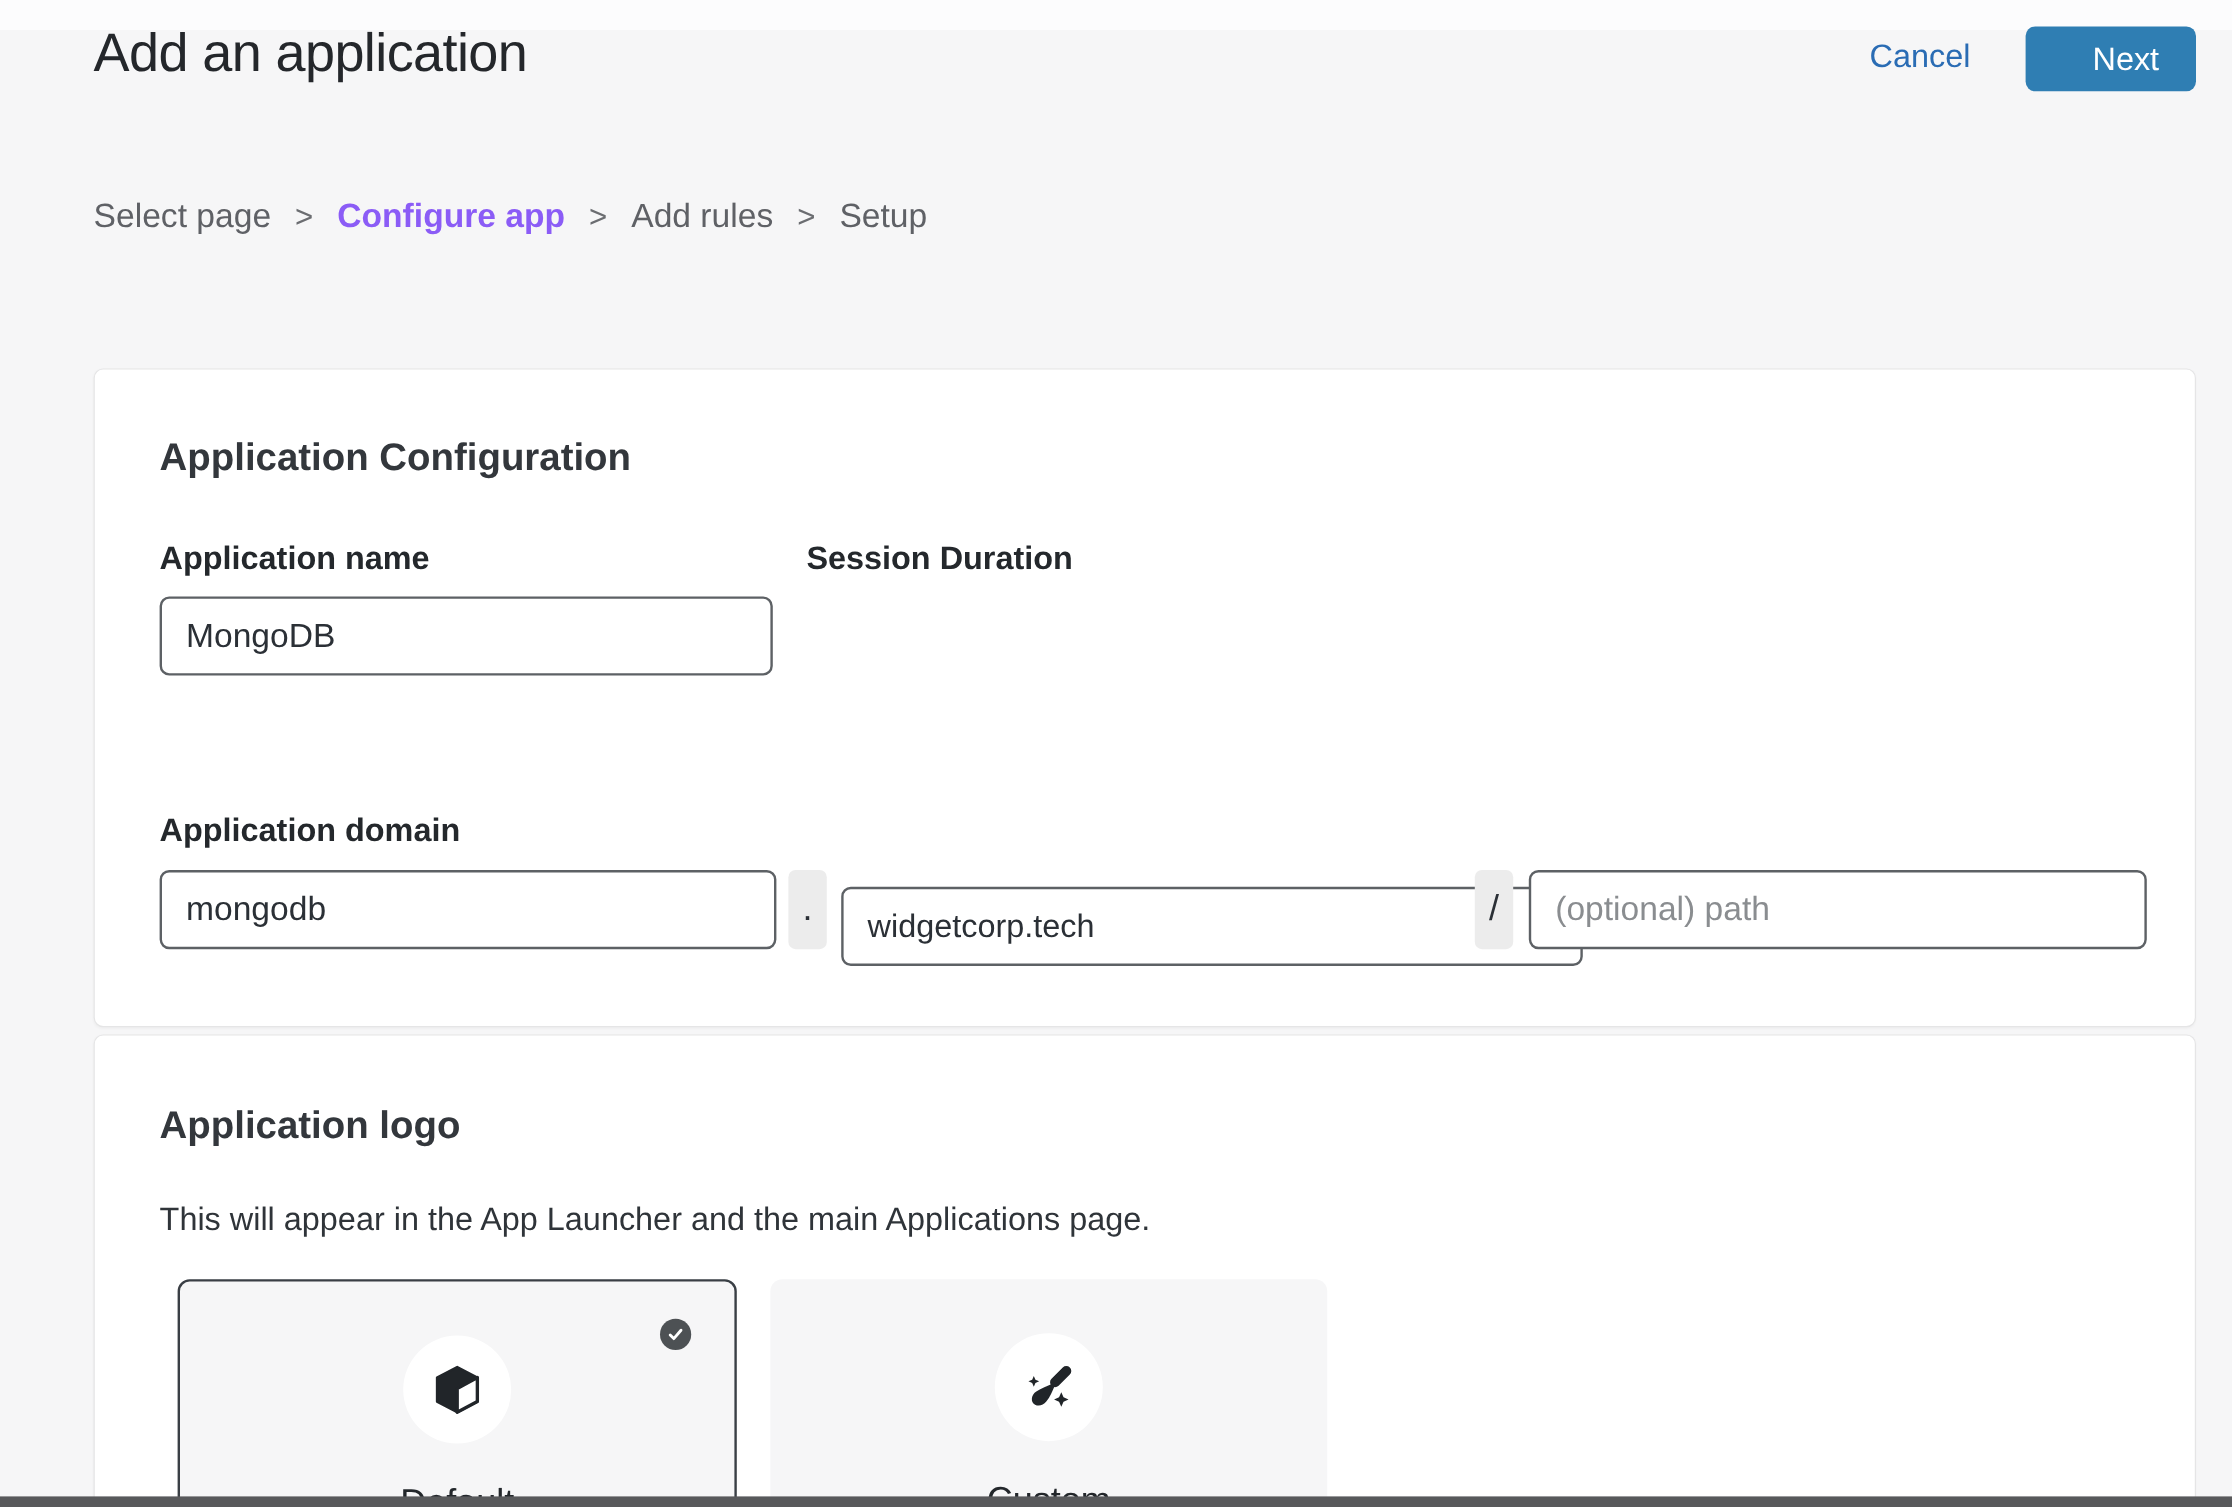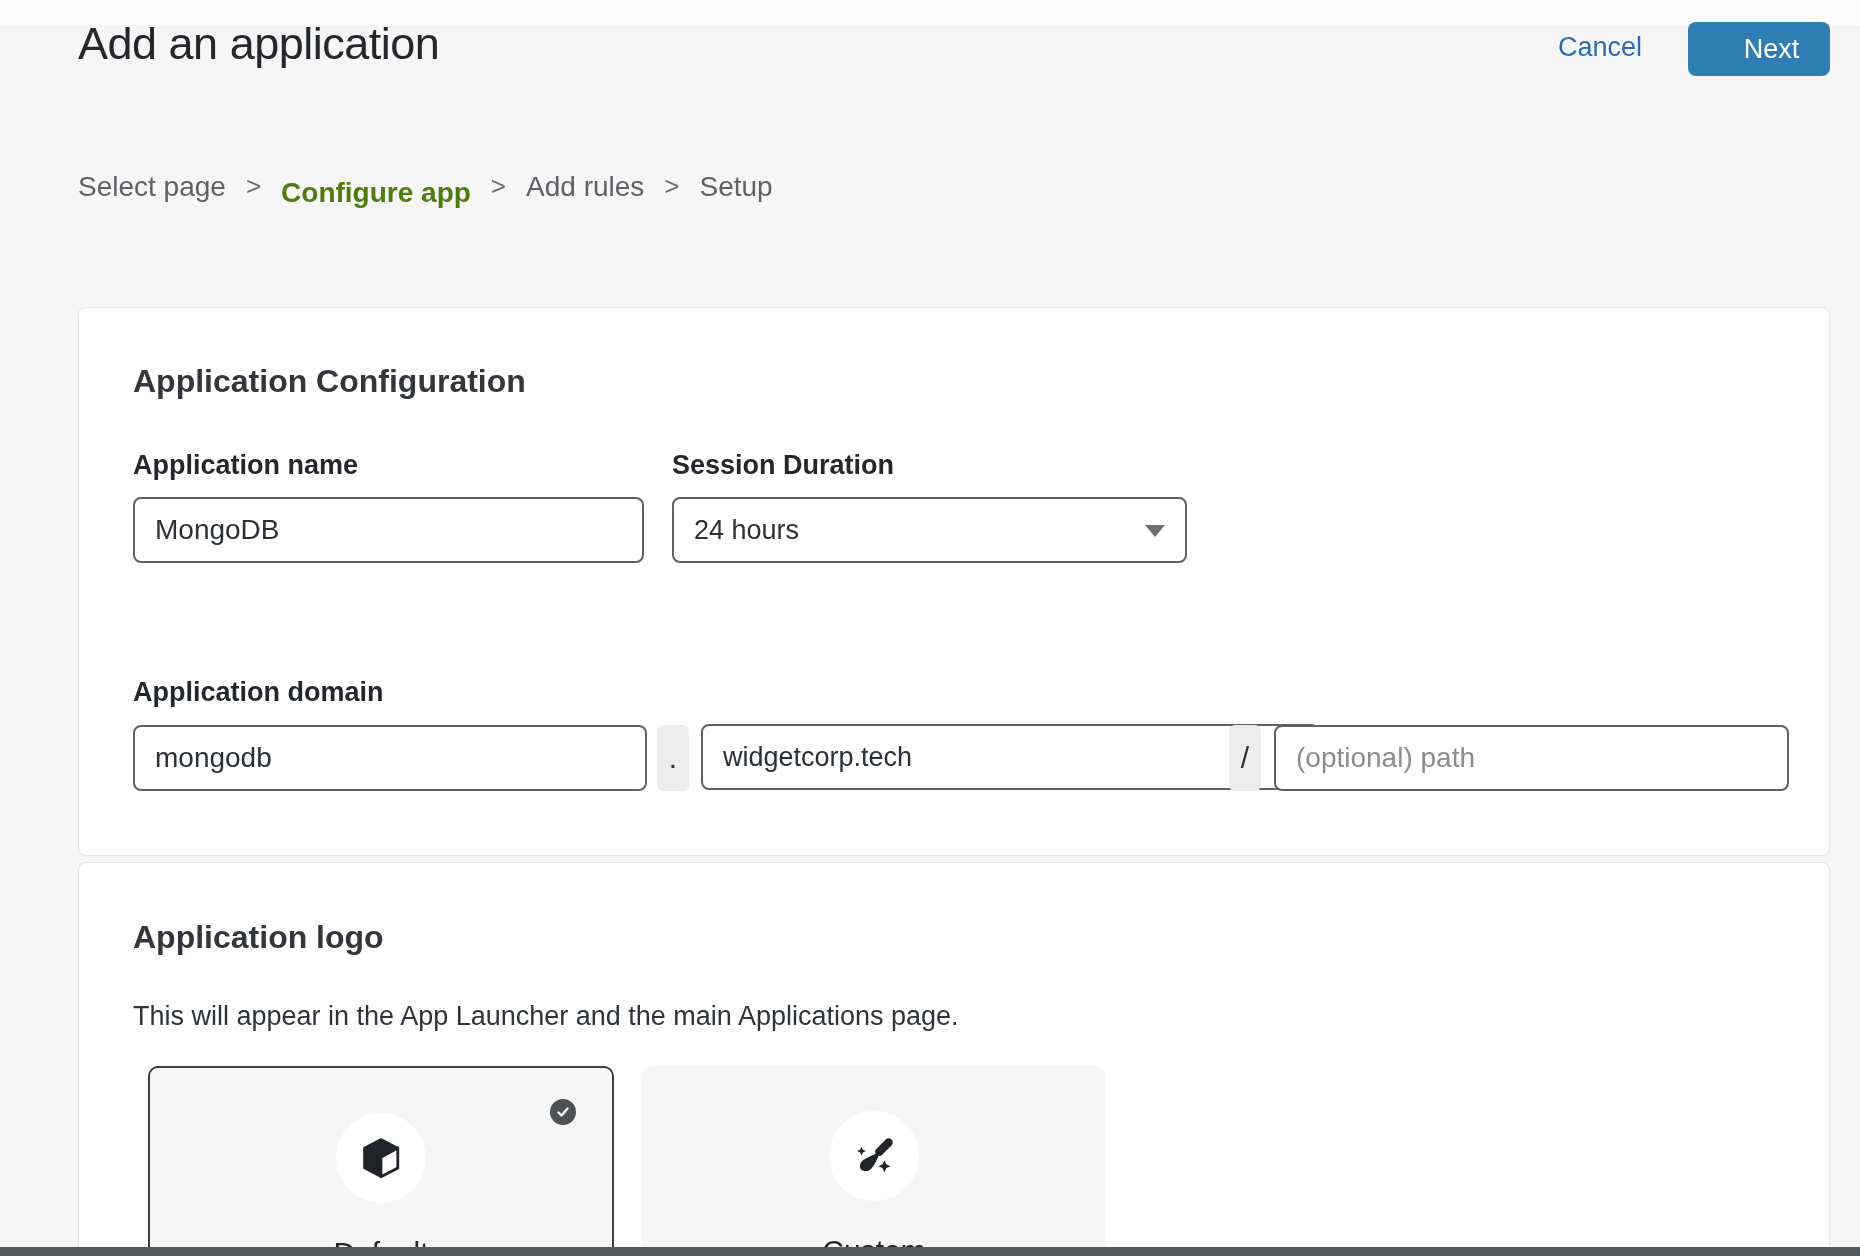--- a/index.html
+++ b/index.html
@@ -28,21 +28,21 @@
     background: #2f7eb3; border: none; border-radius: 8px;
     color: #ffffff; font-size: 27px; font-family: "Liberation Sans", sans-serif;
     cursor: pointer;
     padding-left: 25px;
   }
   .breadcrumb {
     position: absolute; left: 78px; top: 164px;
     display: flex; align-items: center; gap: 20px;
     font-size: 28px; color: #5f6166;
   }
-  .breadcrumb .step.active { font-weight: 700; color: #4d7c0f; margin-top: 13px; }
+  .breadcrumb .step.active { font-weight: 700; color: #8b5cf6; }
   .breadcrumb .sep { color: #6b6d71; font-size: 26px; }
 
   .card {
     position: absolute; left: 78px; width: 1752px;
     background: #ffffff; border: 1px solid #e5e5e6; border-radius: 8px;
     box-shadow: 0 1px 2px rgba(0,0,0,0.03);
   }
   .card-1 { top: 263px; height: 549px; margin-top: 44px; }
   .card-2 { top: 862px; height: 470px; }
 
@@ -130,32 +130,28 @@
 </div>
 
 <section class="card card-1">
   <h2 class="section-heading" style="top:55px">Application Configuration</h2>
 
   <label class="field-label" style="left:54px; top:142px">Application name</label>
   <label class="field-label" style="left:593px; top:142px">Session Duration</label>
 
   <input class="text-input" style="left: 54px; top: 189px; width: 511px;" type="text" value="MongoDB">
 
-  <div class="select-box" style="left:593px; top:189px; width:515px">
-    <span>24 hours</span>
-    <span class="caret-down"></span>
-  </div>
 
   <label class="field-label" style="left:54px; top:369px">Application domain</label>
 
   <input class="text-input" style="left: 54px; top: 417px; width: 514px;" type="text" value="mongodb">
 
   <div class="connector" style="left:578px; top:417px">.</div>
 
-  <div class="select-box" style="left:622px; top:416px; width:618px">
+  <div class="select-box" style="left:622px; top:431px; width:618px">
     <span>widgetcorp.tech</span>
     <span class="caret-down"></span>
   </div>
 
   <div class="connector" style="left:1150px; top:417px">/</div>
 
   <input class="text-input" style="left: 1195px; top: 417px; width: 515px;" type="text" placeholder="(optional) path">
 </section>
 
 <section class="card card-2">

